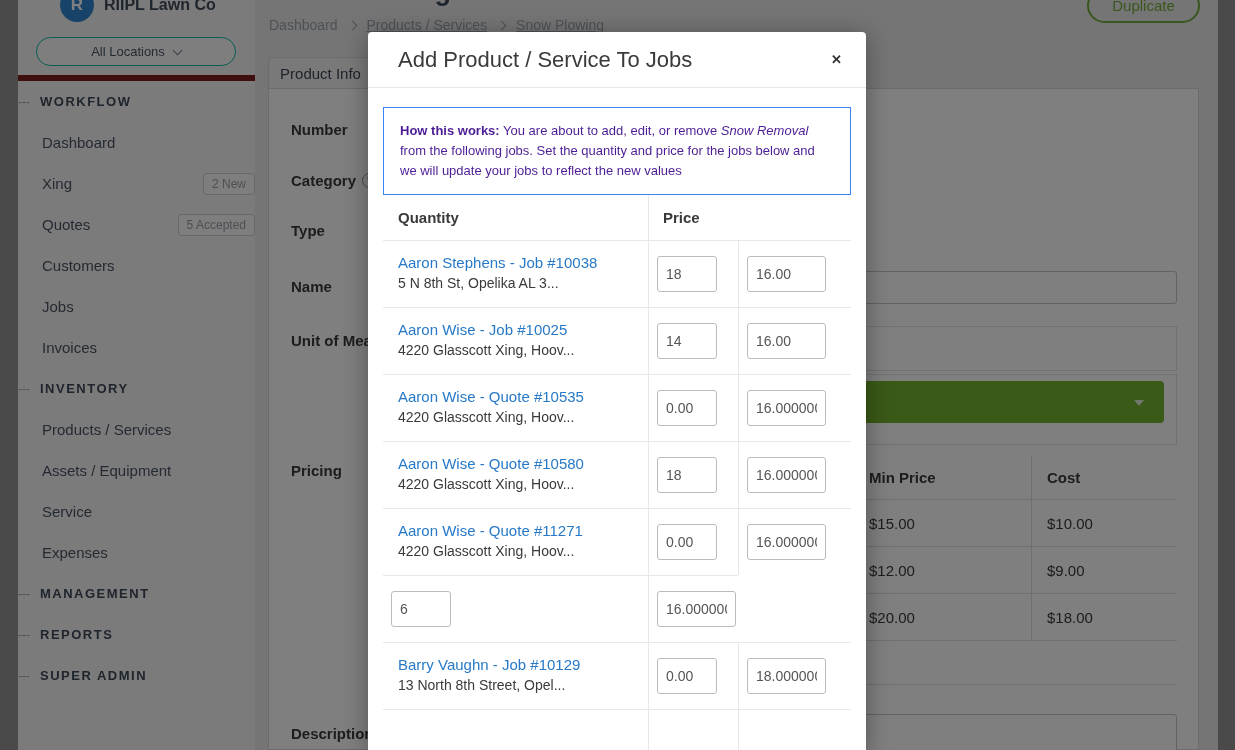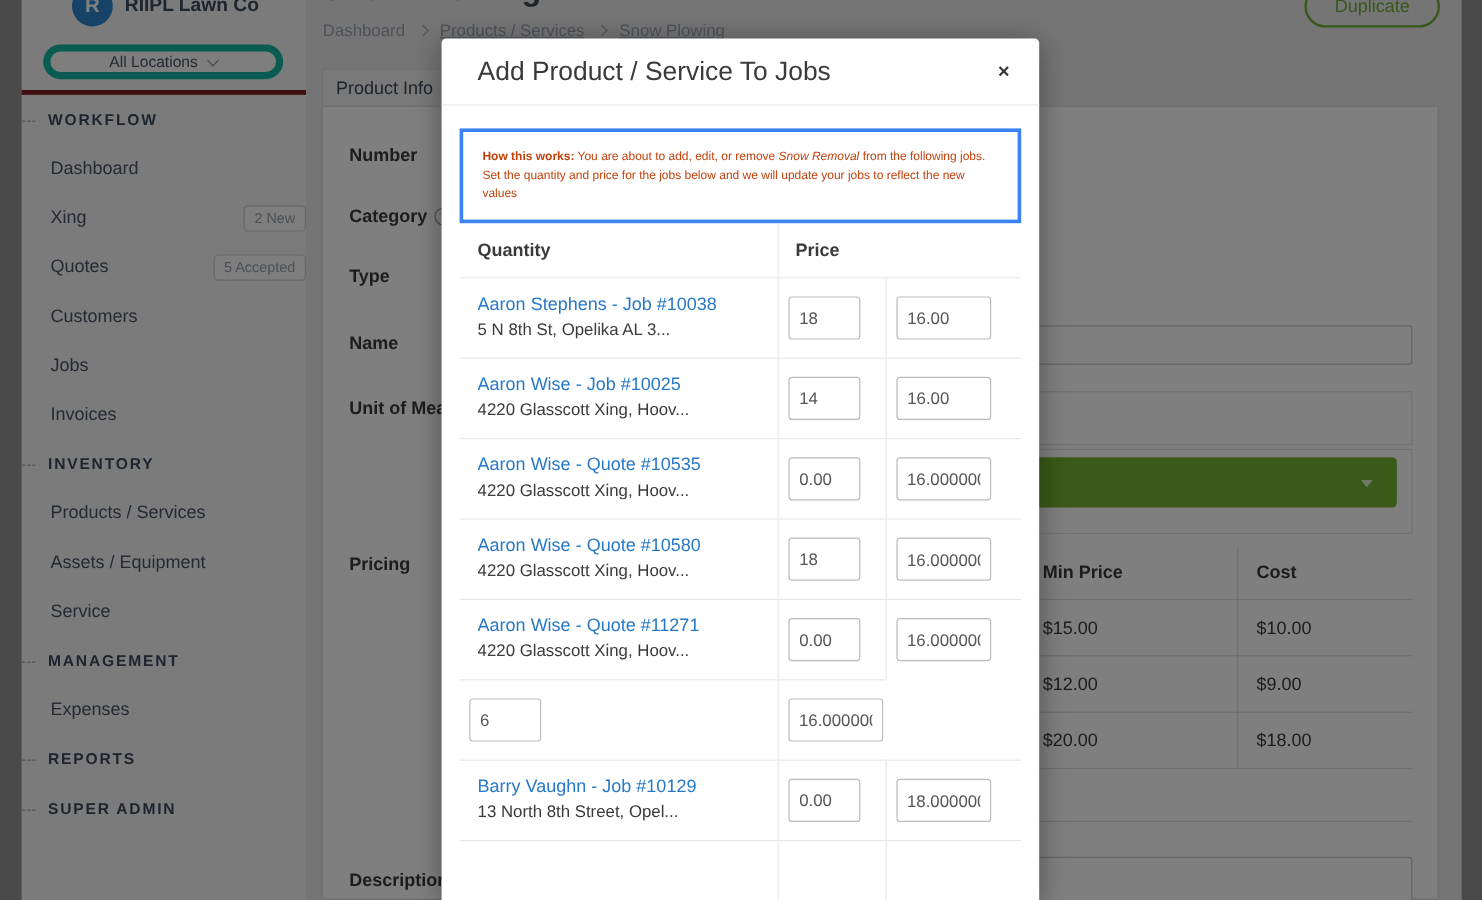--- a/index.html
+++ b/index.html
@@ -8,26 +8,26 @@
   #screen { position:relative; width:1235px; height:750px; overflow:hidden; }
 
   .app { position:absolute; left:18px; top:0; width:1200px; height:750px; }
 
   
   .sidebar { position:absolute; left:0; top:0; width:237px; height:750px; background:#f7f7f7; }
   .logo-row { position:absolute; top:-12px; left:42px; display:flex; align-items:center; gap:10px; }
   .logo-circle { width:34px; height:34px; border-radius:50%; background:#2d87cf; color:#fff; font-weight:700;
                  font-size:17px; display:flex; align-items:center; justify-content:center; }
   .company-name { font-size:16px; font-weight:700; color:#3e4a5a; white-space:nowrap; }
-  .location-pill { position:absolute; top:37px; left:18px; width:200px; height:29px; border:6px solid #14b8a6;
+  .location-pill { position:absolute; top:37px; left:18px; width:200px; height:29px; border:1px solid #14b8a6;
                    background:#fdfdfd; border-radius:15px; display:flex; align-items:center; justify-content:center;
                    gap:9px; font-size:13px; color:#4a5565; cursor:pointer; }
   .chev-down { display:inline-block; width:7px; height:7px; border-left:1.5px solid #7a8594;
                border-bottom:1.5px solid #7a8594; transform:rotate(-45deg); margin-top:-3px; }
-  .nav { position:absolute; top:75px; left:0; right:0; border-top:4px solid #7f1d1d; }
+  .nav { position:absolute; top:75px; left:0; right:0; border-top:6px solid #7f1d1d; }
   .nav-row { height:41px; display:flex; align-items:center; }
   .nav-section-label { font-size:13px; font-weight:700; letter-spacing:1.5px; color:#3e4a5a; }
   .nav-section::before { content:"---"; color:#9aa2ac; font-weight:400; letter-spacing:0;
                          width:22px; display:inline-block; font-size:12px; }
   .nav-item-label { padding-left:24px; font-size:15px; color:#4a5565; }
   .nav-badge { margin-left:auto; margin-right:0; font-size:12px; color:#9aa0a8; border:1px solid #ccd0d5;
                border-radius:4px; padding:3px 8px; background:#fcfcfc; }
 
   
   .main { position:absolute; left:237px; top:0; width:963px; height:750px; background:#ebebeb; }
@@ -68,21 +68,21 @@
               border-radius:3px; background:#fff; resize:none; }
 
   
   .overlay { position:absolute; inset:0; background:rgba(0,0,0,0.5); z-index:10; }
   .modal { position:absolute; left:368px; top:32px; width:498px; height:720px; background:#fff; z-index:20;
            border-radius:4px 4px 0 0; box-shadow:0 3px 24px rgba(0,0,0,0.35); }
   .modal-header { height:56px; border-bottom:1px solid #e8e8e8; display:flex; align-items:center; padding:0 20px 0 30px; }
   .modal-title { font-size:22px; color:#3a3a3a; font-weight:400; flex:1; }
   .modal-close { font-size:13px; font-weight:700; color:#333; cursor:pointer; padding:4px; }
   .modal-body { padding:19px 15px 0 15px; }
-  .info-box { border:3px solid #3b82f6; padding:13px 16px; font-size:10px; line-height:1.55; color:#c2410c; }
+  .info-box { border:1px solid #3b82f6; padding:13px 16px; font-size:13px; line-height:1.55; color:#4c1d95; }
   .info-bold { font-weight:700; }
   .info-italic { font-style:italic; }
   .jobs-table { width:468px; }
   .jt-row { display:grid; grid-template-columns:265px 90px 113px; }
   .jt-cell { border-left:1px solid #e8e8e8; }
   .jt-cell:first-child { border-left:none; }
   .jt-head .jt-cell { height:45px; display:flex; align-items:center; font-size:15px; font-weight:700; color:#3a3a3a; }
   .jt-head .jt-cell:nth-child(1) { padding-left:15px; }
   .jt-head .jt-cell:nth-child(2), .jt-head .jt-cell:nth-child(3) { padding-left:14px; }
   .jt-data .jt-cell { border-top:1px solid #e8e8e8; height:67px; }
@@ -140,25 +140,25 @@
           </div>
         <div class="nav-row">
           <span class="nav-item-label">Products / Services</span>
           </div>
         <div class="nav-row">
           <span class="nav-item-label">Assets / Equipment</span>
           </div>
         <div class="nav-row">
           <span class="nav-item-label">Service</span>
           </div>
+        <div class="nav-row">
+          <span class="nav-item-label">Expenses</span>
+          </div>
         <div class="nav-row nav-section">
           <span class="nav-section-label">MANAGEMENT</span>
-          </div>
-        <div class="nav-row">
-          <span class="nav-item-label">Expenses</span>
           </div>
         <div class="nav-row nav-section">
           <span class="nav-section-label">REPORTS</span>
           </div>
         <div class="nav-row nav-section">
           <span class="nav-section-label">SUPER ADMIN</span>
           </div>
       </div>
     </div>
 

